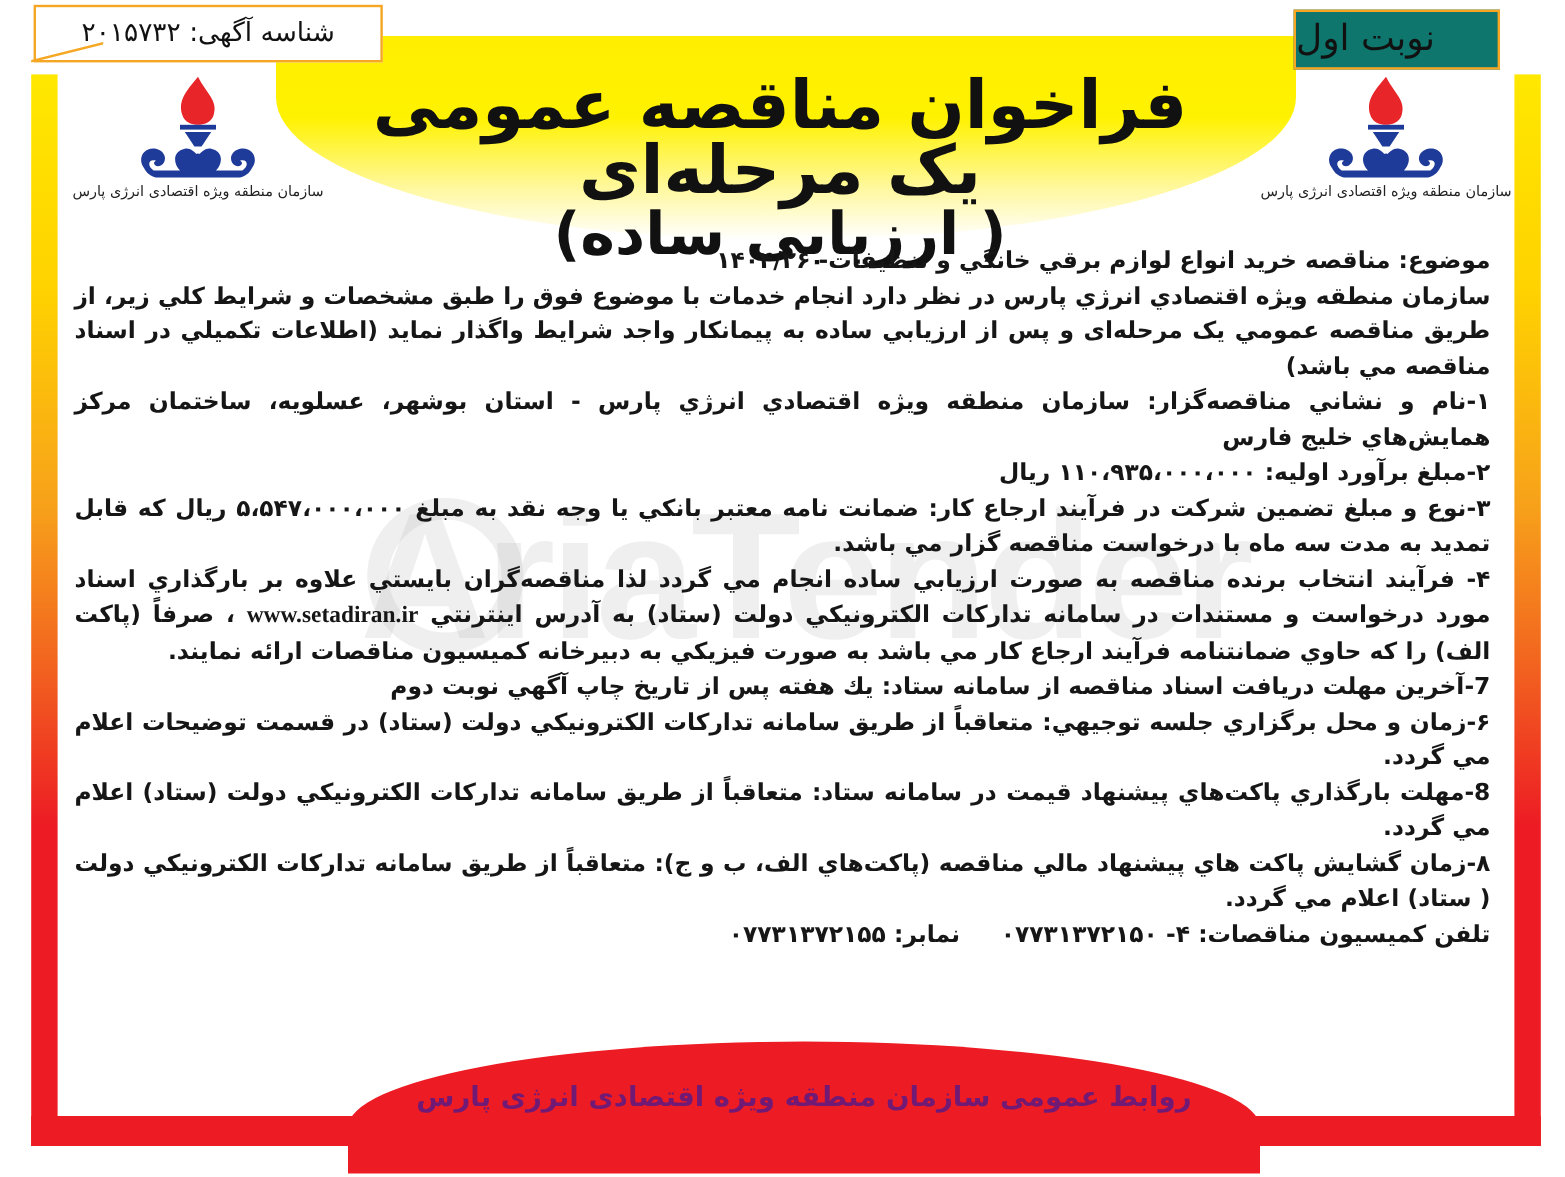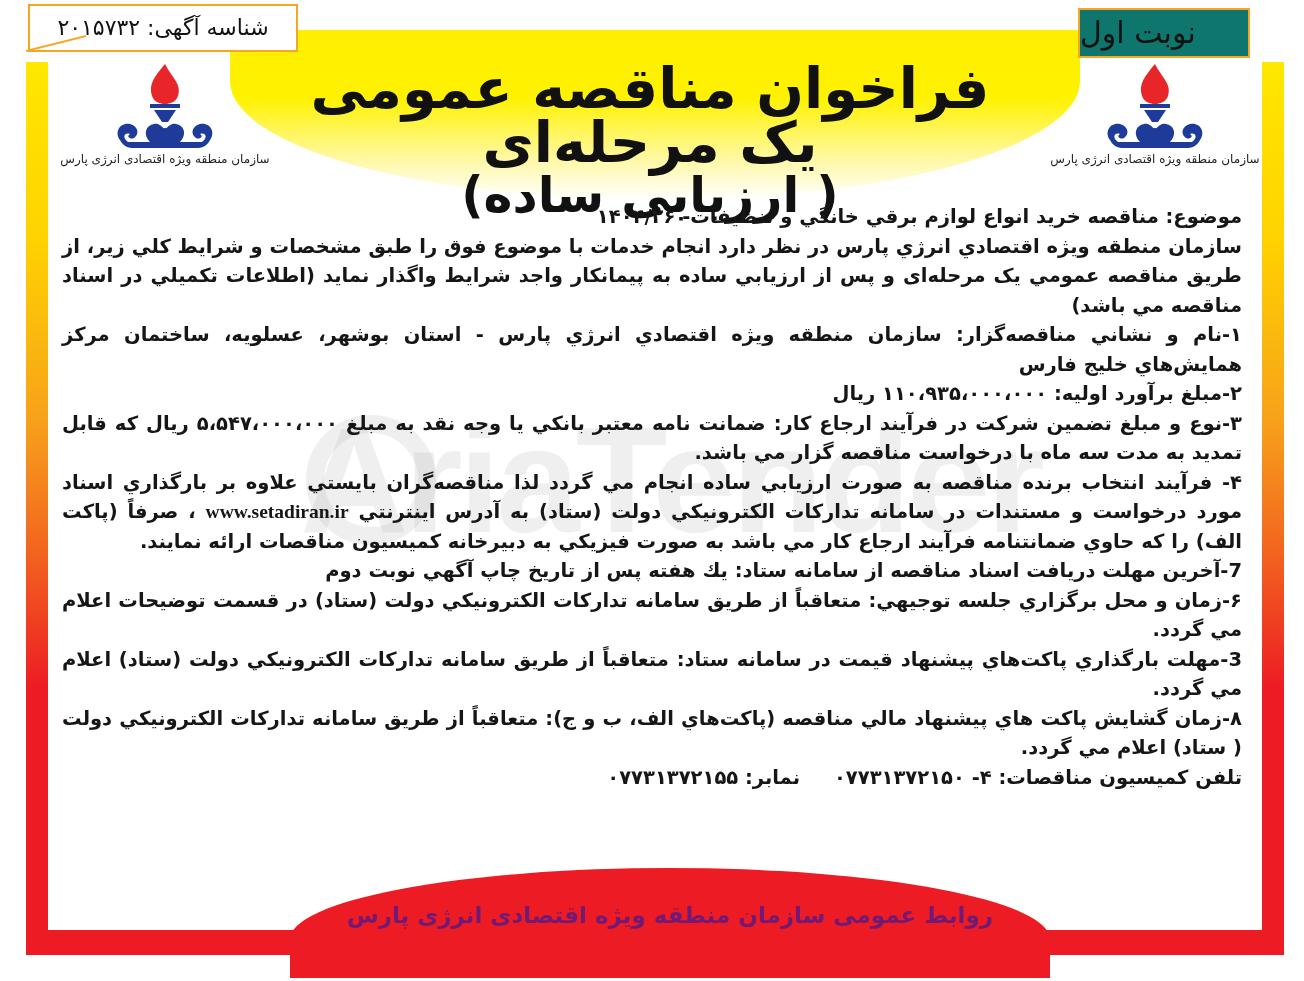--- a/index.html
+++ b/index.html
@@ -8,21 +8,21 @@
   .frame-left { position: absolute; left: 26px; top: 62px; width: 22px; height: 893px;
     background: linear-gradient(to bottom, #ffe800 0%, #ffd200 20%, #f7a21a 40%, #f2641f 55%, #ed1c24 70%, #ed1c24 100%); }
   .frame-right { position: absolute; left: 1262px; top: 62px; width: 22px; height: 893px;
     background: linear-gradient(to bottom, #ffe800 0%, #ffd200 20%, #f7a21a 40%, #f2641f 55%, #ed1c24 70%, #ed1c24 100%); }
   .frame-bottom { position: absolute; left: 26px; top: 930px; width: 1258px; height: 25px; background: #ed1c24; }
 
   .yellow-band { position: absolute; left: 230px; top: 30px; width: 850px; height: 170px;
     background: linear-gradient(to bottom, #ffee00 0%, #fff200 40%, #fff8a0 75%, #ffffff 100%);
     border-radius: 0 0 50% 50% / 0 0 70% 70%; }
 
-  .id-box { position: absolute; left: 28px; top: 4px; width: 270px; height: 48px; background: #fff;
+  .id-box { position: absolute; left: 28px; top: 4px; width: 291px; height: 48px; background: #fff;
     border: 2px solid #f5a623; box-sizing: border-box; direction: rtl; text-align: center;
     font-size: 22px; line-height: 44px; color: #111; }
   .id-tail { position: absolute; left: 26px; top: 50px; width: 60px; height: 14px;
     border-top: 2px solid #f5a623; transform: skewY(-14deg); transform-origin: left top; }
   .turn-box { position: absolute; left: 1078px; top: 8px; width: 172px; height: 50px; background: #0f766e;
     border: 2px solid #f5a623; box-sizing: border-box; direction: rtl; text-align: left;
     font-size: 30px; line-height: 46px; color: #111; }
 
   .logo { position: absolute; width: 230px; height: 120px; direction: rtl; text-align: center; }
   .logo-left { left: 50px; top: 62px; }
@@ -106,21 +106,21 @@
   <p>۱-نام و نشاني مناقصه‌گزار: سازمان منطقه ويژه اقتصادي انرژي پارس - استان بوشهر، عسلويه، ساختمان مركز همايش‌هاي خليج فارس</p>
   <p>۲-مبلغ برآورد اوليه: ۱۱۰،۹۳۵،۰۰۰،۰۰۰ ريال</p>
   <p>۳-نوع و مبلغ تضمين شركت در فرآيند ارجاع كار: ضمانت نامه معتبر بانكي يا وجه نقد به مبلغ ۵،۵۴۷،۰۰۰،۰۰۰ ريال كه قابل تمديد به مدت سه ماه با درخواست مناقصه گزار مي باشد.</p>
   <p>
     <span>۴- فرآيند انتخاب برنده مناقصه به صورت ارزيابي ساده انجام مي گردد لذا مناقصه‌گران بايستي علاوه بر بارگذاري اسناد مورد درخواست و مستندات در سامانه تداركات الكترونيكي دولت (ستاد) به آدرس اينترنتي</span>
     <span class="ltr">www.setadiran.ir</span>
     <span>، صرفاً (پاكت الف) را كه حاوي ضمانتنامه فرآيند ارجاع كار مي باشد به صورت فيزيكي به دبيرخانه كميسيون مناقصات ارائه نمايند.</span>
   </p>
   <p>7-آخرين مهلت دريافت اسناد مناقصه از سامانه ستاد: يك هفته پس از تاريخ چاپ آگهي نوبت دوم</p>
   <p>۶-زمان و محل برگزاري جلسه توجيهي: متعاقباً از طريق سامانه تداركات الكترونيكي دولت (ستاد) در قسمت توضيحات اعلام مي گردد.</p>
-  <p>3-مهلت بارگذاري پاكت‌هاي پيشنهاد قيمت در سامانه ستاد: متعاقباً از طريق سامانه تداركات الكترونيكي دولت (ستاد) اعلام مي گردد.</p>
+  <p>8-مهلت بارگذاري پاكت‌هاي پيشنهاد قيمت در سامانه ستاد: متعاقباً از طريق سامانه تداركات الكترونيكي دولت (ستاد) اعلام مي گردد.</p>
   <p>۸-زمان گشايش پاكت هاي پيشنهاد مالي مناقصه (پاكت‌هاي الف، ب و ج): متعاقباً از طريق سامانه تداركات الكترونيكي دولت ( ستاد) اعلام مي گردد.</p>
   <p>
     <span>تلفن كميسيون مناقصات:</span>
     <span>۴- ۰۷۷۳۱۳۷۲۱۵۰</span>
     &nbsp;&nbsp;&nbsp;
     <span>نمابر:</span>
     <span>۰۷۷۳۱۳۷۲۱۵۵</span>
   </p>
 </div>
 

